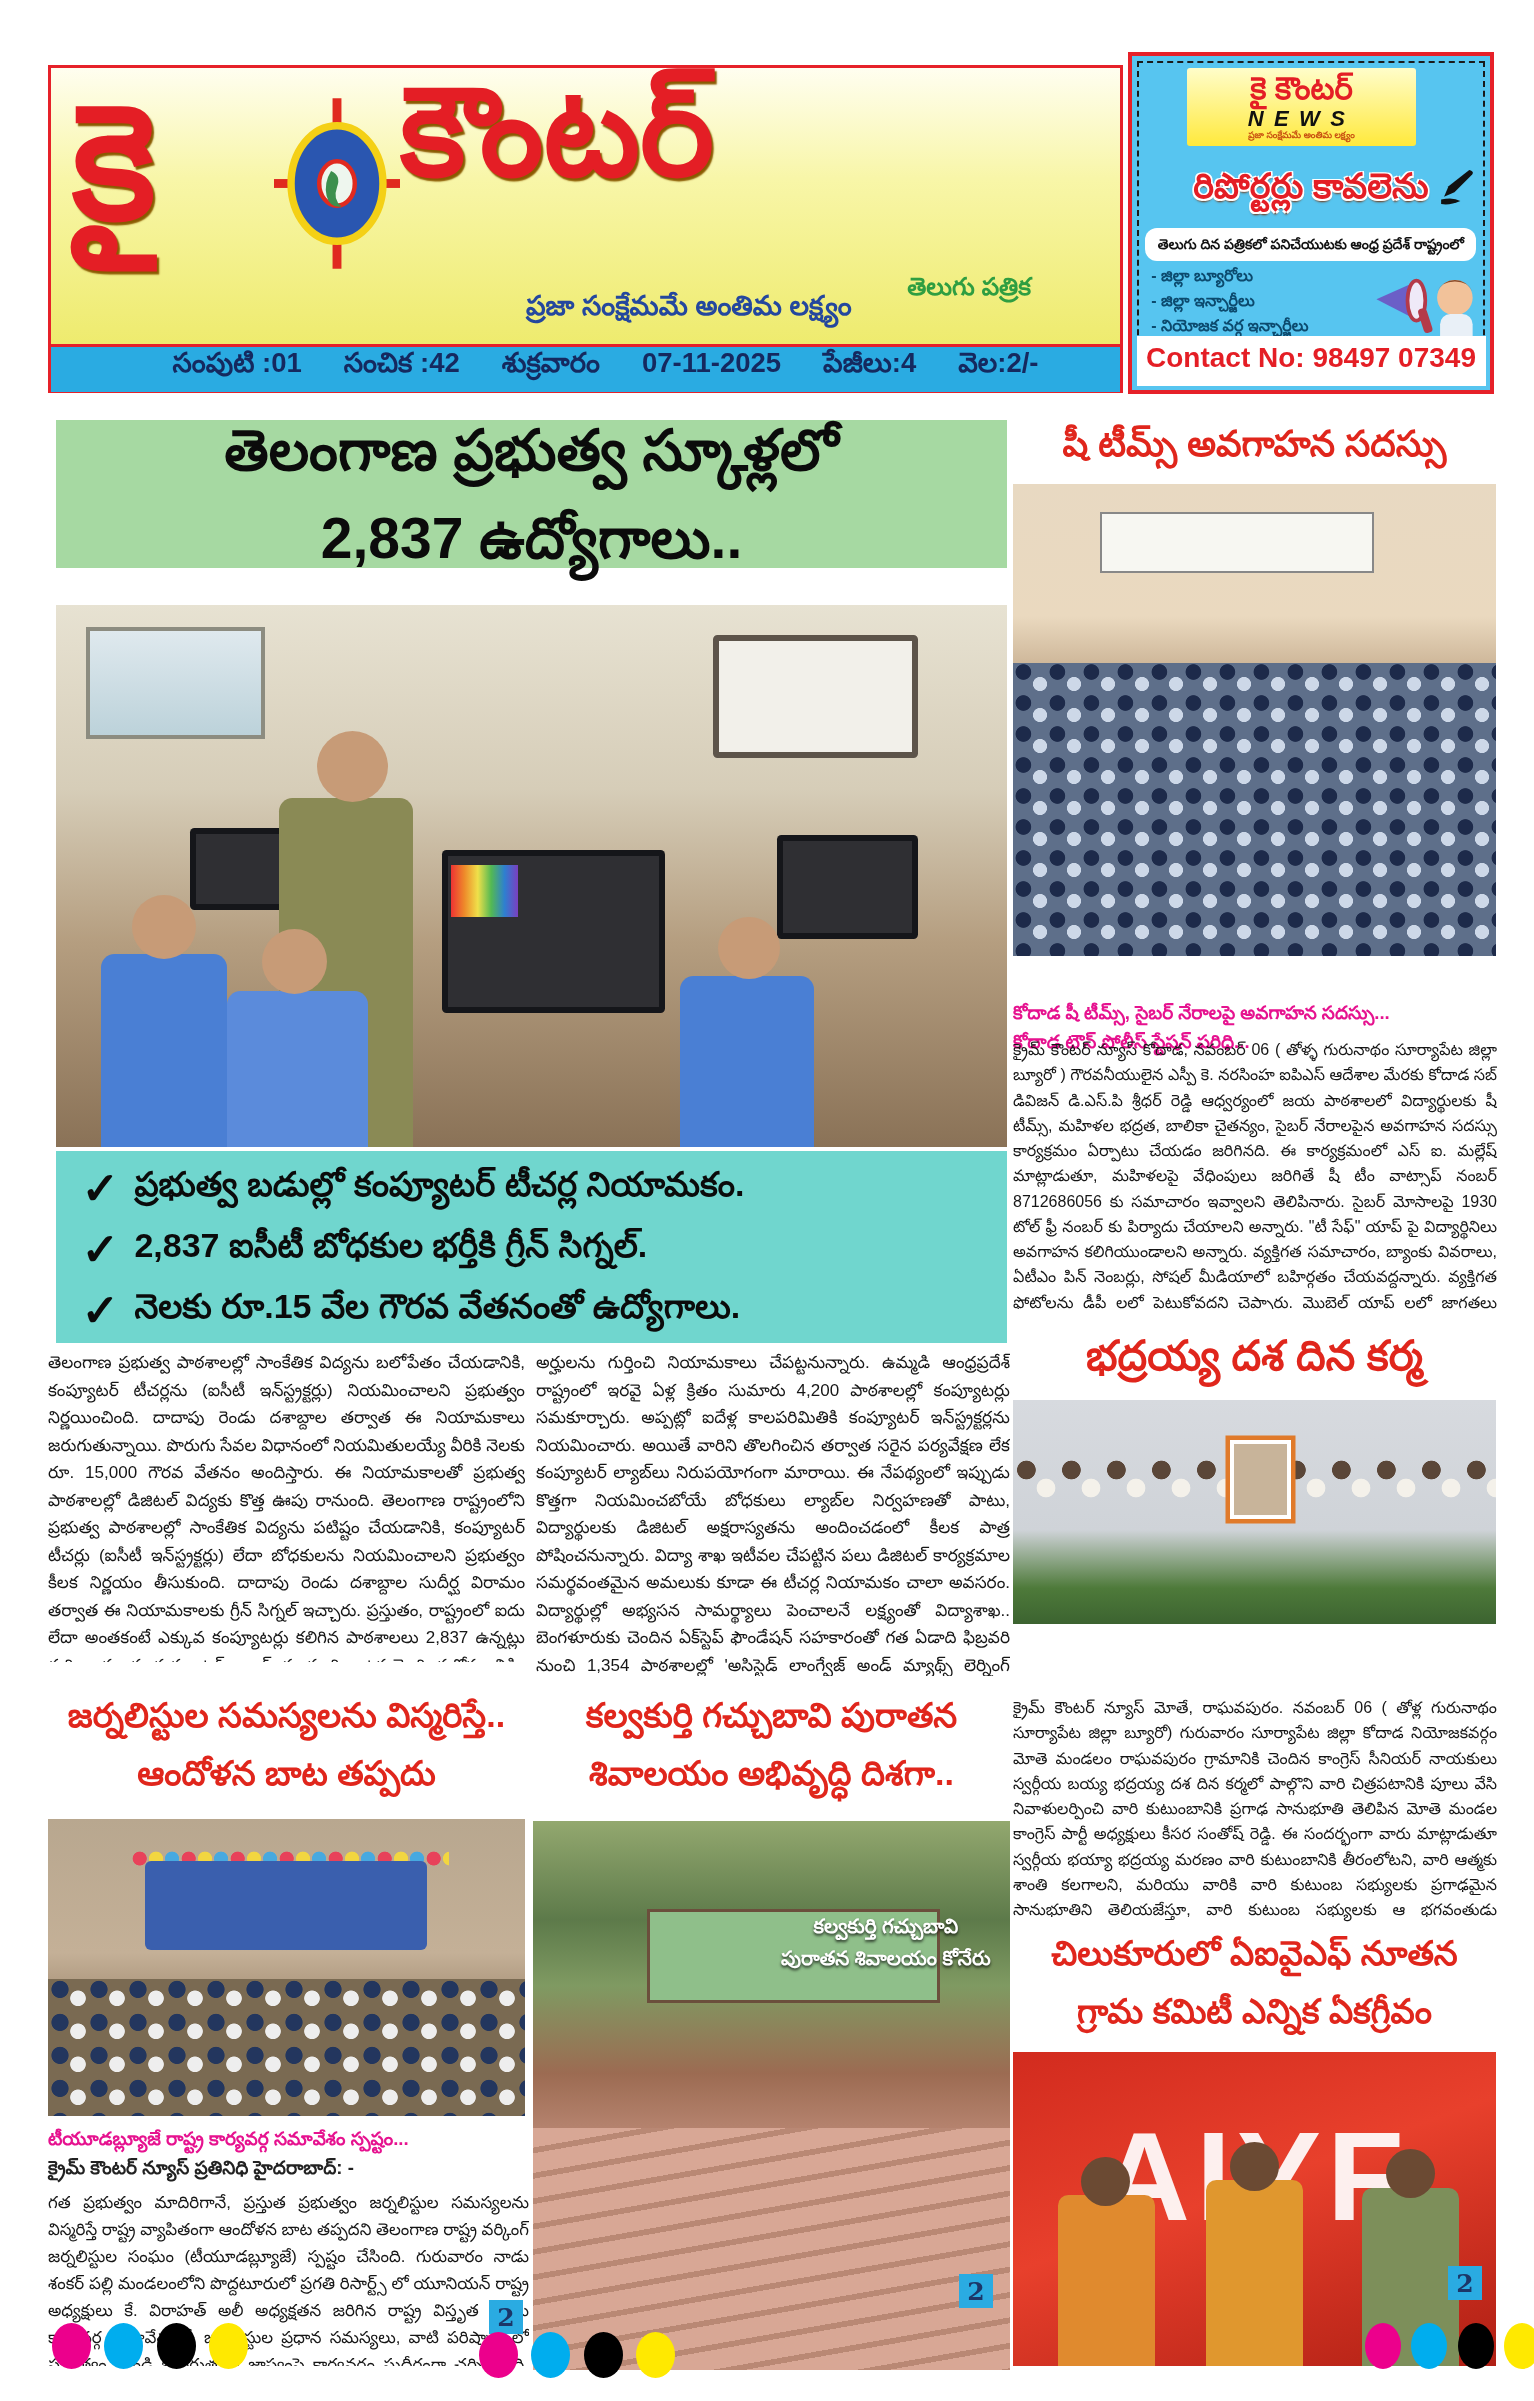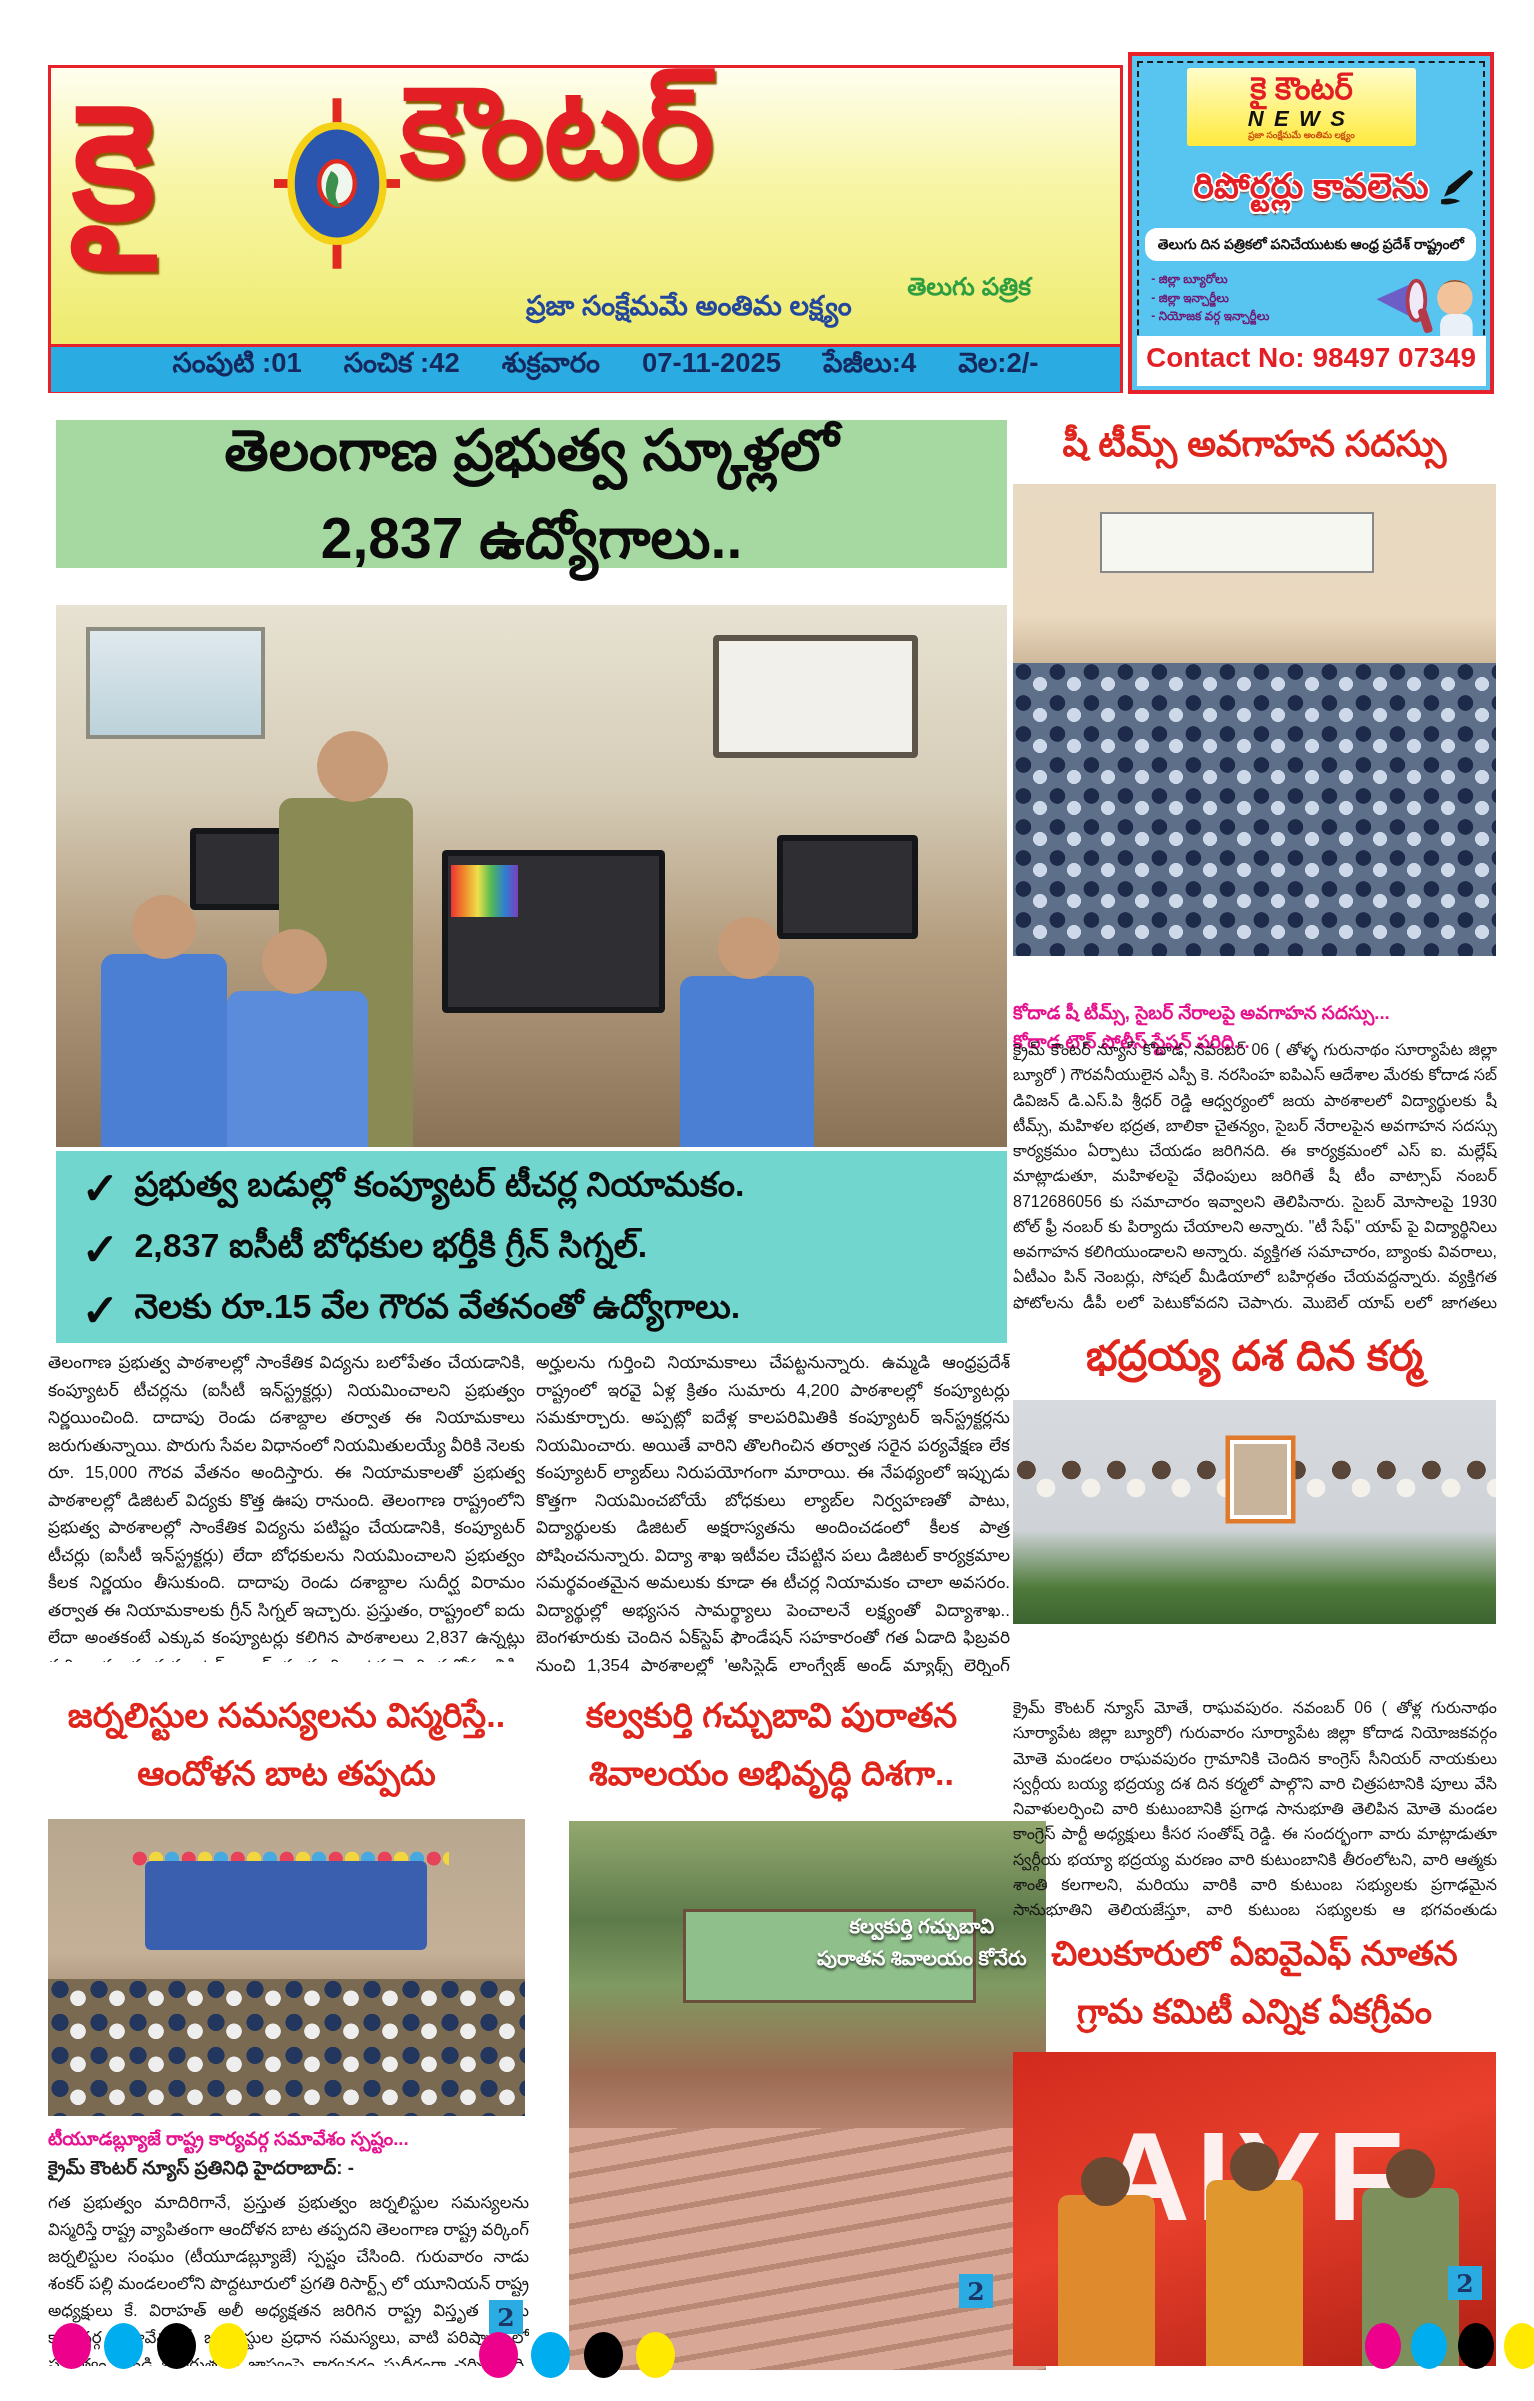--- a/index.html
+++ b/index.html
@@ -30,21 +30,21 @@
     border-radius:3px;text-align:center;padding:3px 3px 4.5px;}
   .ad-logo-line{font-size:31px;font-weight:bold;color:#e41e25;line-height:1.15;white-space:nowrap;}
   .ad-logo-news{font-size:22px;font-weight:bold;font-style:italic;letter-spacing:10.4px;color:#111;line-height:1.05;}
   .ad-logo-tag{font-size:9px;font-weight:bold;color:#c94f10;}
   .ad-title{position:absolute;left:0;top:102px;width:100%;text-align:center;font-size:35px;font-weight:bold;
     color:#e41e25;line-height:1.6;
     text-shadow:-1.5px -1.5px 0 #fff,1.5px -1.5px 0 #fff,-1.5px 1.5px 0 #fff,1.5px 1.5px 0 #fff,0 3px 2.2px #7a2c00;}
   .ad-pen{position:absolute;right:16.3px;top:111px;}
   .ad-pill{position:absolute;left:13.4px;top:172px;width:calc(100% - 27px);box-sizing:border-box;background:#fff;
     border-radius:12px;text-align:center;font-size:14px;font-weight:bold;color:#111;padding:5.2px 3px;line-height:1.6;}
-  .ad-list{position:absolute;left:19.3px;top:214px;font-size:12px;font-weight:bold;color:#701a75;line-height:1.55;}
+  .ad-list{position:absolute;left:19.3px;top:208px;font-size:16px;font-weight:bold;color:#0c4a6e;line-height:1.55;}
   .ad-illu{position:absolute;right:7.4px;top:209px;}
   .ad-contact{position:absolute;left:4.5px;right:4.5px;bottom:4.5px;background:#fff;text-align:center;
     font-size:28px;font-weight:bold;color:#e41e25;padding:6px 0 12px;}
 
   
   .main-headline{position:absolute;left:56px;top:420px;width:951px;height:148px;background:#a6d9a2;
     display:flex;flex-direction:column;align-items:center;justify-content:center;
     font-size:57px;font-weight:bold;color:#0b0b0b;line-height:1.55;text-align:center;}
   .photo{position:absolute;overflow:hidden;}
   .photo-classroom{left:56px;top:605px;width:951px;height:542px;
@@ -82,21 +82,21 @@
   .crowd-band{position:absolute;left:0;bottom:0;width:100%;height:46%;
     background-image:radial-gradient(circle at 12px 10.4px,#23365e 8.2px,transparent 9px),
       radial-gradient(circle at 30px 19.3px,#eee 7.4px,transparent 8.2px);
     background-size:39px 33px;background-color:#7a6síc;}
   .mag-caption{position:absolute;font-size:18.6px;font-weight:bold;color:#e6128f;line-height:1.55;}
   .byline{position:absolute;font-size:18.6px;font-weight:bold;color:#222;}
 
   
   .mid-headline{left:533px;top:1687px;width:477px;font-size:34px;}
   .photo-temple{left:533px;top:1821px;width:477px;height:549px;
-    background:linear-gradient(180deg,#93a86f 0%,#5d7a4a 18%,#7f9a62 30%,#9c6b52 46%,#c4917f 62%,#d8a08e 80%,#caa392 100%);margin-left:36px;}
+    background:linear-gradient(180deg,#93a86f 0%,#5d7a4a 18%,#7f9a62 30%,#9c6b52 46%,#c4917f 62%,#d8a08e 80%,#caa392 100%);}
   .pond{position:absolute;left:24%;top:16%;width:60%;height:16%;background:#8fbf8a;border:3px solid #6b4f3c;}
   .steps{position:absolute;left:0;bottom:0;width:100%;height:44%;
     background:repeating-linear-gradient(170deg,#d8a795 0 19.3px,#b98874 19.3px 25px);}
   .temple-caption{position:absolute;right:19.3px;top:89px;text-align:center;font-size:20px;font-weight:bold;
     color:#fff;line-height:1.6;text-shadow:0 1.5px 3px rgba(0,0,0,.75);}
 
   
   .she-headline{left:1013px;top:413px;width:483px;font-size:36px;}
   .photo-sheteams{left:1013px;top:484px;width:483px;height:472px;
     background:linear-gradient(180deg,#e8d9c2 0%,#ead9bf 28%,#c9b193 40%,#6b5a46 100%);}

